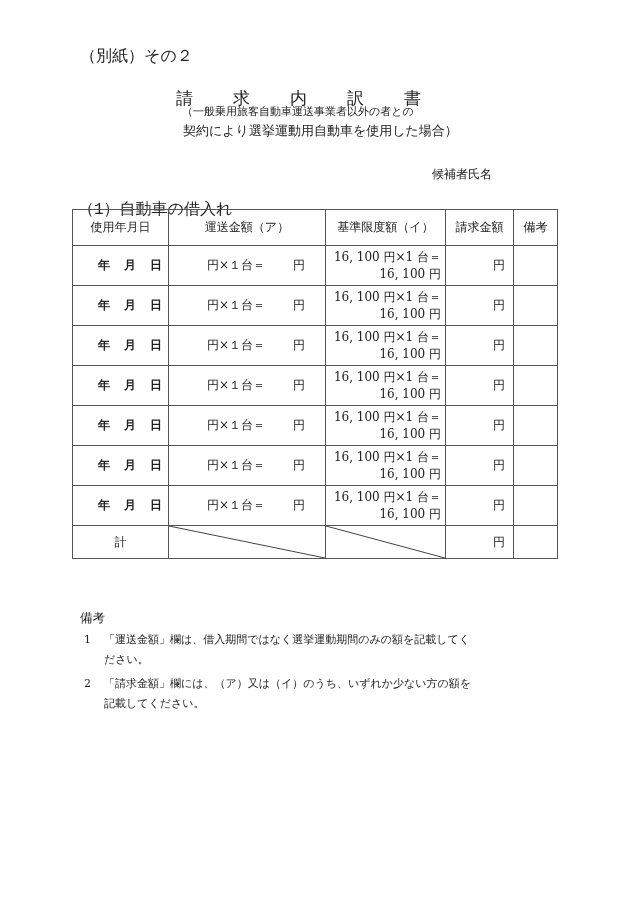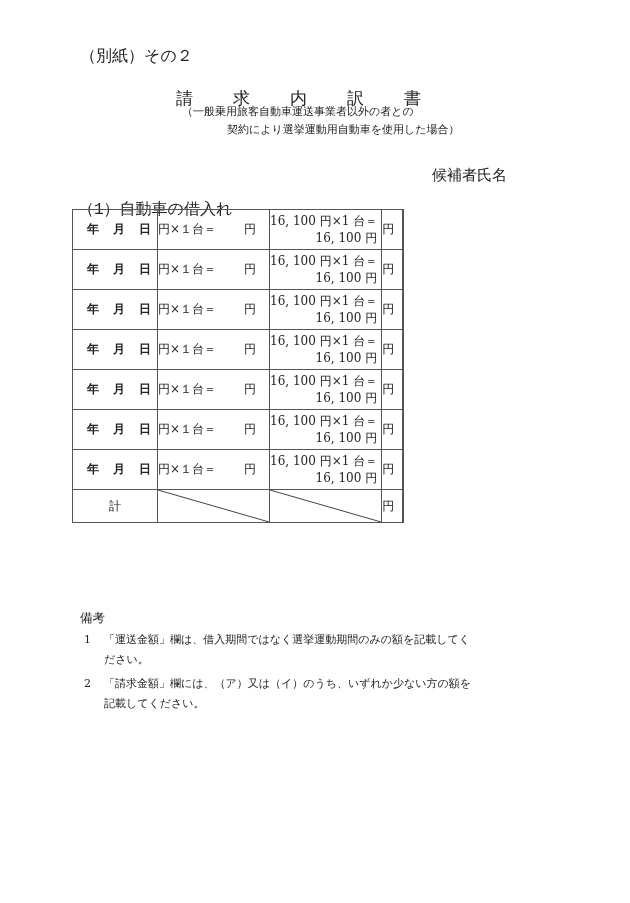--- a/index.html
+++ b/index.html
@@ -2,31 +2,31 @@
 <html><head>
 <meta charset="utf-8">
 <style>
   html, body { margin:0; padding:0; background:#ffffff; }
   body { width:630px; height:903px; position:relative; font-family:"DejaVu Serif", "Liberation Serif", serif; color:#222; font-size:12px; }
   .abs { position:absolute; white-space:nowrap; }
   #appendix { left:80px; top:46px; font-size:16px; }
   #title { left:176px; top:87px; font-size:17px; letter-spacing:0; }
   #title span { display:inline-block; margin-right:40px; }
   #subtitle1 { left:182px; top:104px; font-size:11px; }
-  #subtitle2 { left:183px; top:122px; font-size:11px;margin-left:44px; }
-  #candidate { left:432px; top:166px; font-size:15px; }
+  #subtitle2 { left:183px; top:122px; font-size:13px; }
+  #candidate { left:432px; top:166px; font-size:12px; }
   #section { left:78px; top:199px; font-size:16px;font-family:Liberation Mono, monospace; }
   table { position:absolute; left:72px; top:209px; border-collapse:collapse; font-size:12px; }
   td, th { border:1px solid #555; padding:0; font-weight:normal; }
   th { height:35px; text-align:center; }
   tr.row td { height:39px; }
   .c1 { width:95px; } .c2 { width:156px; } .c3 { width:119px; } .c4 { width:67px; } .c5 { width:43px; }
   .date { text-align:right; padding-right:6px;font-weight:bold; }
   .date span { margin-left:14px; }
-  .amount { text-align:right; padding-right:13px; }
+  .amount { text-align:right; padding-right:20px; }
   .amount .gap { display:inline-block; width:28px; }
   .limit { text-align:right; padding-right:4px; line-height:17px; }
   .yen { text-align:right; padding-right:8px; }
   tr.total td { height:32px; }
   .diag { position:relative; }
   .diag svg { position:absolute; left:0; top:0; width:100%; height:100%; }
   .center { text-align:center; }
   #notes-title { left:80px; top:610px; font-size:12.5px; }
   .note { font-size:11px; }
   #n1a { left:84px; top:632px; }
@@ -43,20 +43,27 @@
 <div class="abs" id="title">
   <span>請</span><span>求</span><span>内</span><span>訳</span><span>書</span>
 </div>
 <div class="abs" id="subtitle1">（一般乗用旅客自動車運送事業者以外の者との</div>
 <div class="abs" id="subtitle2">契約により選挙運動用自動車を使用した場合）</div>
 <div class="abs" id="candidate">候補者氏名</div>
 <div class="abs" id="section">（1）自動車の借入れ</div>
 
 <table>
   <tbody>
+      <tr>
+    <th class="c1">使用年月日</th>
+    <th class="c2">運送金額（ア）</th>
+    <th class="c3">基準限度額（イ）</th>
+    <th class="c4">請求金額</th>
+    <th class="c5">備考</th>
+  </tr>
   <tr class="row">
     <td class="date"><span>年</span><span>月</span><span>日</span></td>
     <td class="amount"><span>円×１台＝</span><span class="gap"></span><span>円</span></td>
     <td class="limit">
           <div>16, 100 円×1 台＝</div>
           <div>16, 100 円</div>
         </td>
     <td class="yen">円</td>
     <td></td>
   </tr>

